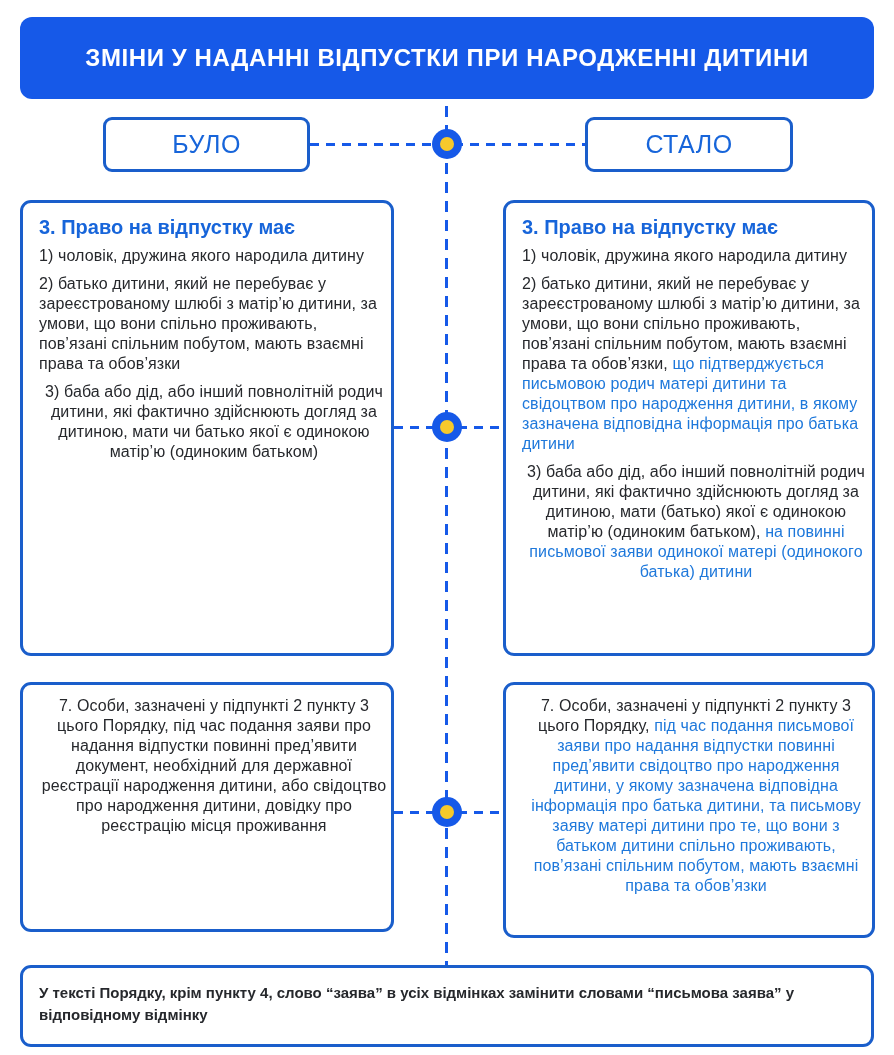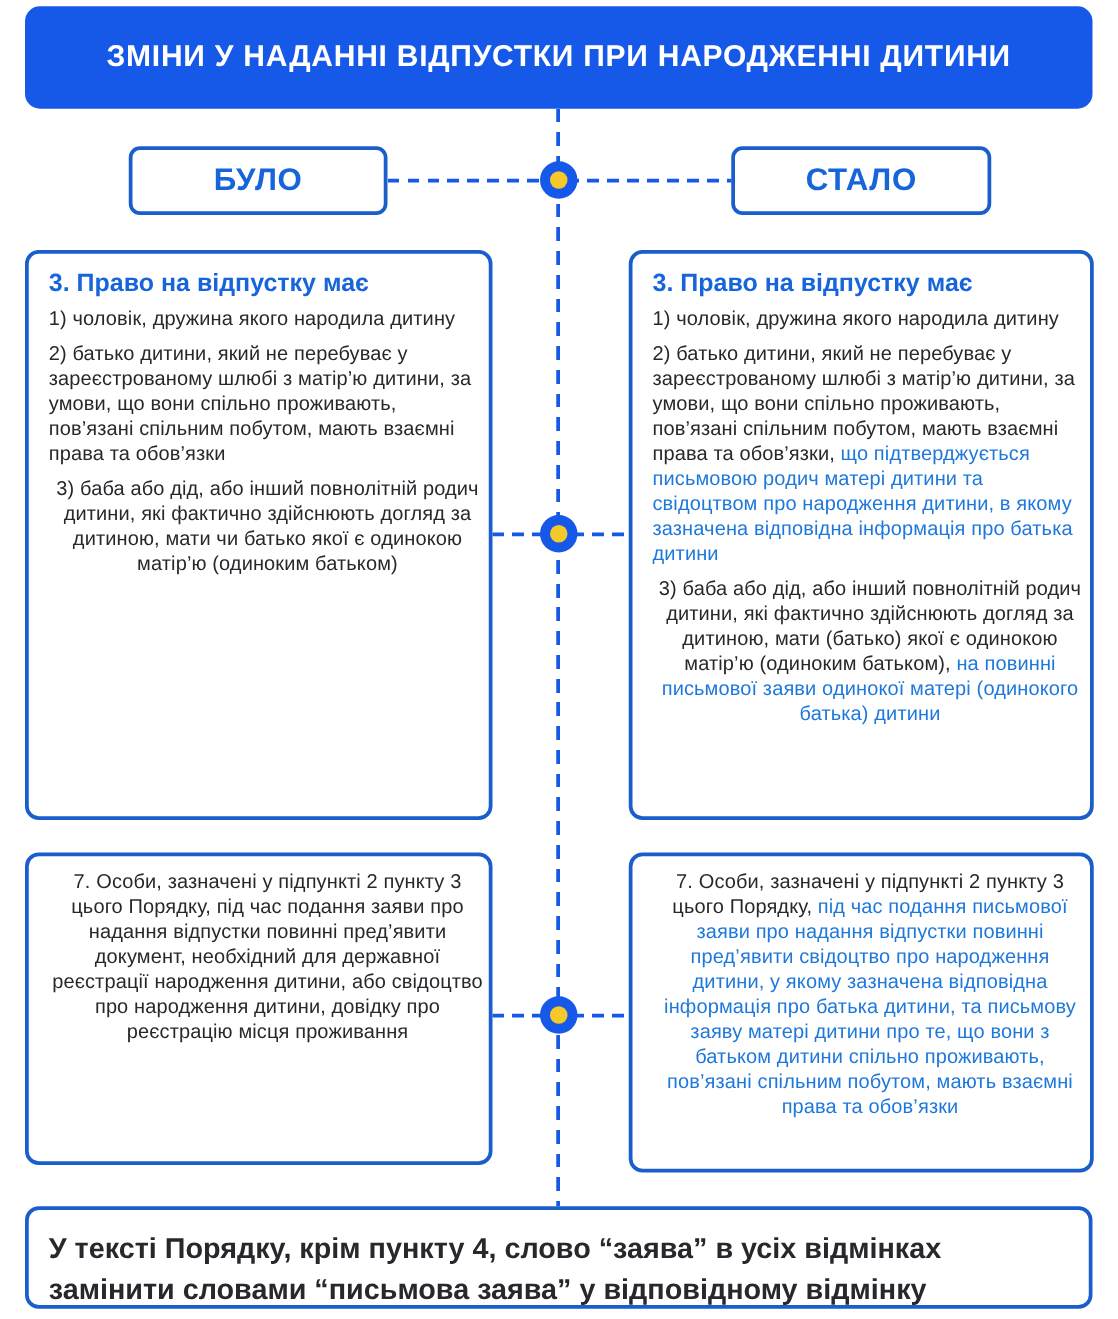--- a/index.html
+++ b/index.html
@@ -5,21 +5,21 @@
 <style>
   html,body { margin:0; padding:0; background:#ffffff; }
   * { box-sizing:border-box; }
   .canvas {
     position:relative; width:894px; height:1055px; background:#ffffff;
     font-family:"Liberation Sans", sans-serif; overflow:hidden;
   }
 
   
   .banner {
-    position:absolute; left:20px; top:5px; width:854px; height:82px;
+    position:absolute; left:20px; top:17px; width:854px; height:82px;
     background:var(--brand,#1659e8); border-radius:12px;
     display:flex; align-items:center; justify-content:center;
   }
   .banner h1 {
     margin:0; color:#ffffff; font-size:24px; font-weight:800;
     letter-spacing:0.6px; text-align:center;
   }
 
   
   .vline {
@@ -42,21 +42,21 @@
   }
   .node0 { left:432px; top:129px; }
   .node1 { left:432px; top:412px; }
   .node2 { left:432px; top:797px; }
   .node-core { width:14px; height:14px; border-radius:50%; background:var(--yellow,#f6c92b); }
 
   
   .pill {
     position:absolute; background:#ffffff; border:3px solid var(--border,#1a5ecb);
     border-radius:9px; display:flex; align-items:center; justify-content:center;
-    color:var(--accent,#1765da); font-size:25px; font-weight:700; letter-spacing:0.5px;
+    color:var(--accent,#1765da); font-size:25px; font-weight:400; letter-spacing:0.5px;
     z-index:2;
   }
   .pill-before { left:103px; top:117px; width:207px; height:55px; }
   .pill-after  { left:585px; top:117px; width:208px; height:55px;justify-content:center; }
 
   
   .card {
     position:absolute; background:#ffffff; border:3px solid var(--border,#1a5ecb);
     border-radius:11px; padding:11px 2px 12px 16px; z-index:2;
   }
@@ -74,21 +74,21 @@
   .para:last-child { margin-bottom:0;text-align:center; }
   .hl { color:var(--hl,#1e78db); }
 
   
   .footer-card {
     position:absolute; left:20px; top:965px; width:854px; height:82px;
     background:#ffffff; border:3px solid var(--border,#1a5ecb); border-radius:11px;
     padding:14px 16px; z-index:2;
   }
   .footer-card p {
-    margin:0; color:var(--ink,#26282c); font-size:23px; line-height:1.45; font-weight:600;
+    margin:0; color:var(--ink,#26282c); font-size:15px; line-height:1.45; font-weight:600;
   }
 </style>
 </head>
 <body>
 
 <div class="canvas">
 
   <header class="banner">
     <h1>ЗМІНИ У НАДАННІ ВІДПУСТКИ ПРИ НАРОДЖЕННІ ДИТИНИ</h1>
   </header>

